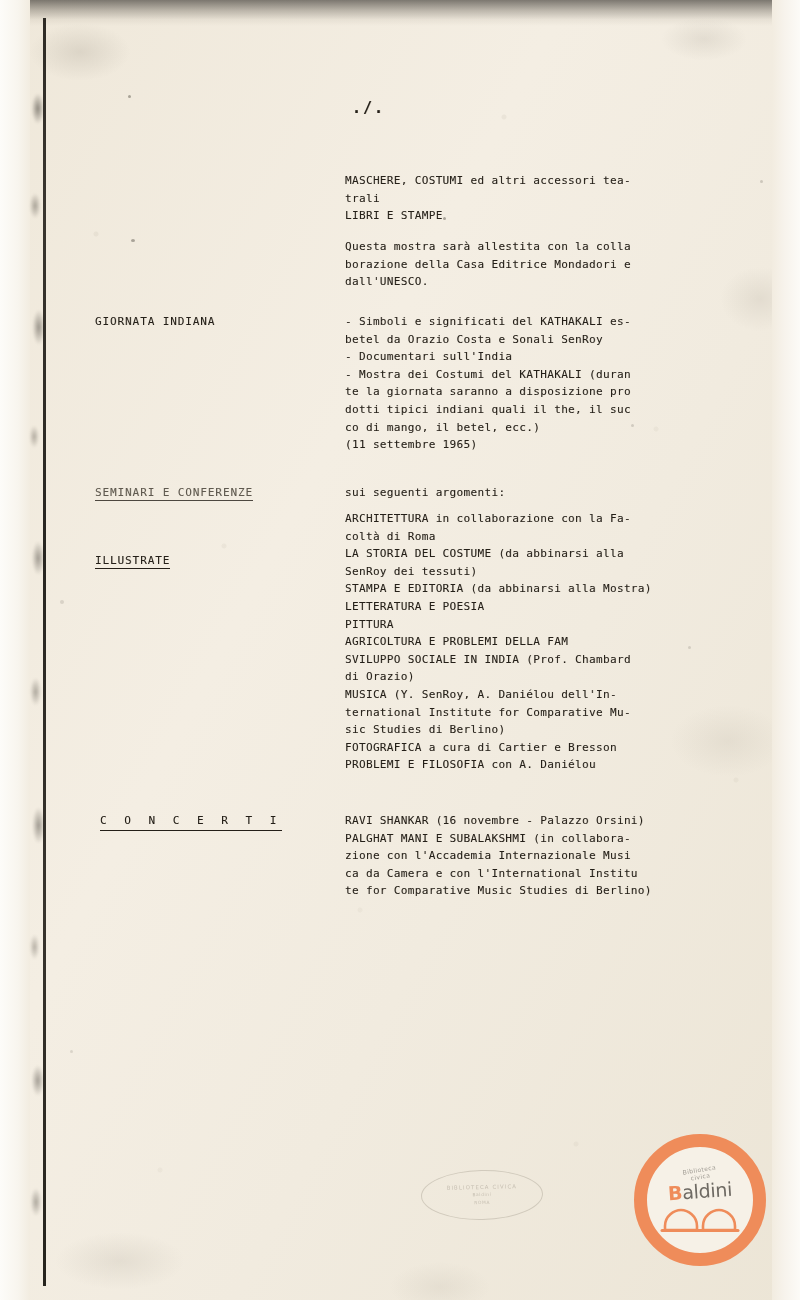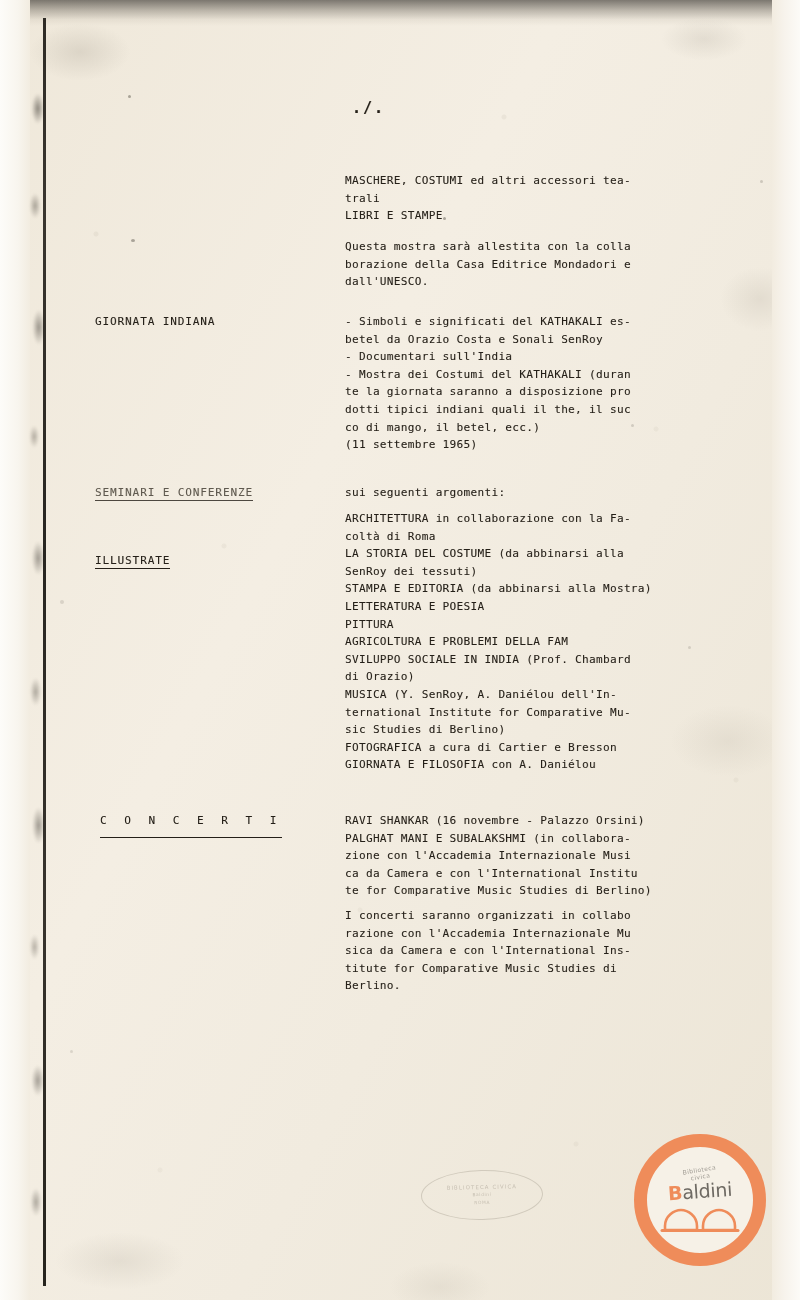--- a/index.html
+++ b/index.html
@@ -111,21 +111,21 @@
 
   .lbl-giornata { top: 313px; }
   .lbl-seminari { top: 484px; }
   .lbl-seminari .u,
   .lbl-illustrate .u { border-bottom: 1.6px solid #241f18; padding-bottom: 1px; }
   .lbl-illustrate { top: 512px; margin-top: 40px; }
   .lbl-concerti {
     top: 812px; left: 100px;
     letter-spacing: 5.5px;
   }
-  .lbl-concerti .u { border-bottom: 1.8px solid #241f18; padding-bottom: 10px; }
+  .lbl-concerti .u { border-bottom: 1.8px solid #241f18; padding-bottom: 3px; }
 
   .faded { color: #3b352b; opacity: 0.80; }
 
   .blk-maschere   { top: 172px; }
   .blk-questa     { top: 238px; }
   .blk-giornata   { top: 313px; }
   .blk-seminari-i { top: 484px; }
   .blk-seminari   { top: 510px; }
   .blk-concerti   { top: 812px; }
   .blk-finale     { top: 907px; }
@@ -245,34 +245,29 @@
 <span>STAMPA E EDITORIA (da abbinarsi alla Mostra)</span>
 <span>LETTERATURA E POESIA</span>
 <span>PITTURA</span>
 <span>AGRICOLTURA E PROBLEMI DELLA FAM</span>
 <span>SVILUPPO SOCIALE IN INDIA (Prof. Chambard</span>
 <span>di Orazio)</span>
 <span>MUSICA (Y. SenRoy, A. Daniélou dell'In-</span>
 <span>ternational Institute for Comparative Mu-</span>
 <span>sic Studies di Berlino)</span>
 <span>FOTOGRAFICA a cura di Cartier e Bresson</span>
-<span>GIORNATA E FILOSOFIA con A. Daniélou</span></div>
+<span>PROBLEMI E FILOSOFIA con A. Daniélou</span></div>
 
   <div class="typed label-col lbl-concerti"><span class="u">C O N C E R T I</span></div>
   <div class="typed body-col blk-concerti"><span>RAVI SHANKAR (16 novembre - Palazzo Orsini)</span>
 <span>PALGHAT MANI E SUBALAKSHMI (in collabora-</span>
 <span>zione con l'Accademia Internazionale Musi</span>
 <span>ca da Camera e con l'International Institu</span>
 <span>te for Comparative Music Studies di Berlino)</span></div>
 
-  <div class="typed body-col blk-finale"><span>I concerti saranno organizzati in collabo</span>
-<span>razione con l'Accademia Internazionale Mu</span>
-<span>sica da Camera e con l'International Ins-</span>
-<span>titute for Comparative Music Studies di</span>
-<span>Berlino.</span></div>
 
   <div class="oval-stamp">
     <span>BIBLIOTECA CIVICA</span>
     <span class="s2">Baldini</span>
     <span class="s2">ROMA</span>
   </div>
 
   <div class="logo-badge">
     <div class="logo-inner">
       <div class="logo-sub"><span>Biblioteca</span><br><span>civica</span></div>

